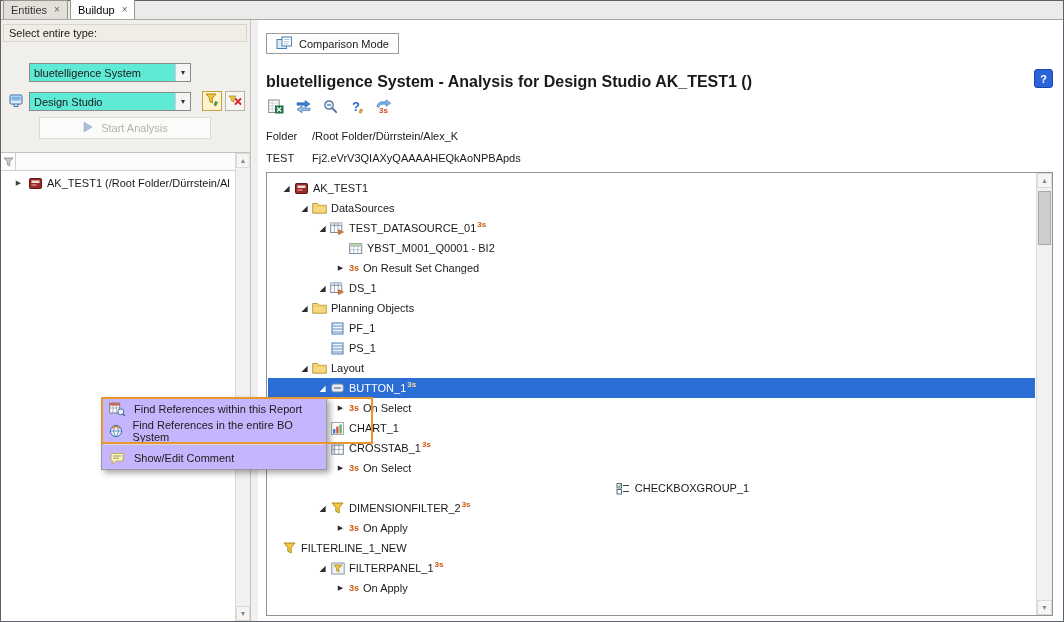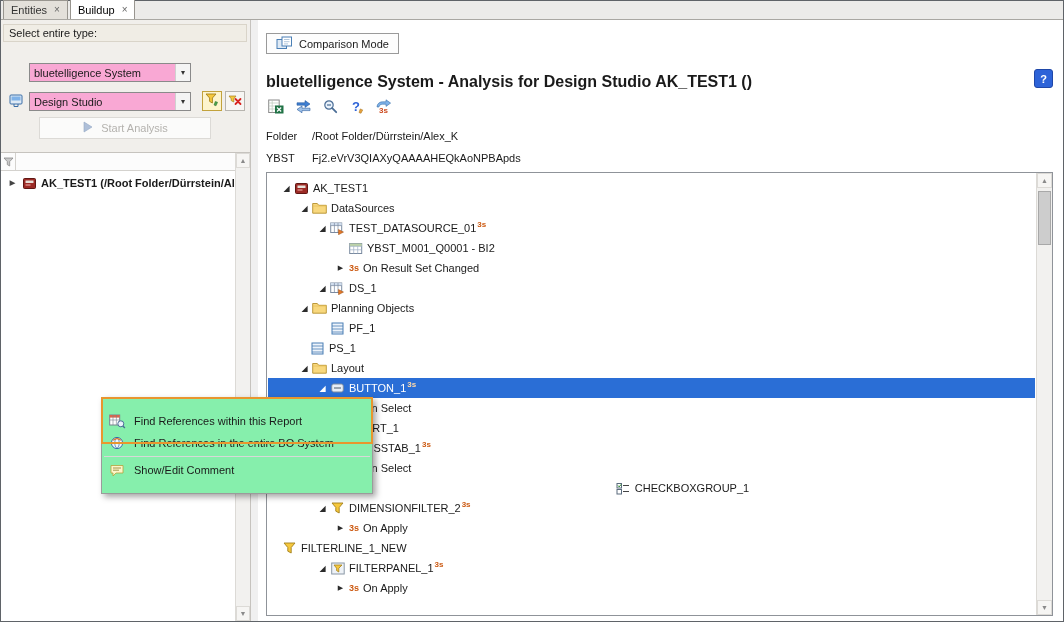--- a/index.html
+++ b/index.html
@@ -14,36 +14,36 @@
   
   .tabstrip { position:absolute; top:0; left:0; right:0; height:19px; background:#ecebe9; border-bottom:1px solid #a9a7a2; display:flex; align-items:flex-end; }
   .tab { height:19px; margin-left:2px; padding:2px 7px 2px 7px; display:inline-flex; align-items:center; gap:7px;
          border:1px solid #98958f; border-bottom:none; background:#e3e0da; color:#333; }
   .tab.active { background:#ffffff; color:#000; height:20px; }
   .tab .x { color:#666; font-size:10px; line-height:1; }
 
   
   .left { position:absolute; top:19px; left:0; width:250px; bottom:0; background:#f1efeb; border-right:1px solid #c6c3be; }
   .lp-header { position:absolute; top:4px; left:2px; right:3px; height:18px; background:#f0ede5; border:1px solid #d9d4c9; padding:2px 5px; }
-  .dd { position:absolute; height:19px; background:#f9a8d4; border:1px solid #8a8a8a; display:flex; align-items:center; }
+  .dd { position:absolute; height:19px; background:#5eead4; border:1px solid #8a8a8a; display:flex; align-items:center; }
   .dd-val { flex:1; padding:0 4px; overflow:hidden; white-space:nowrap; }
   .dd-btn { width:15px; text-align:center; font-size:8px; color:#333; border-left:1px solid #d0d0d0; align-self:stretch; display:flex; align-items:center; justify-content:center; background:#f4f4f4; }
   #dd-system { left:28px; top:43px; width:162px; }
   #dd-type   { left:28px; top:72px; width:162px; }
   .mini-ic { position:absolute; width:18px; height:18px; display:flex; align-items:center; justify-content:center; }
   #ds-ic { left:6px; top:72px; }
   .sq-btn { position:absolute; width:20px; height:20px; border:1px solid #c2a23c; background:#fdf4cd; display:flex; align-items:center; justify-content:center; }
   #btn-filter { left:201px; top:71px; }
   #btn-clear  { left:224px; top:71px; border-color:#b7b4ae; background:#f7f6f3; }
   .start-btn { position:absolute; left:38px; top:97px; width:172px; height:22px; background:#fbfbfa; border:1px solid #dcdad6;
                color:#b4b2ae; display:flex; align-items:center; justify-content:center; gap:7px; }
   .lp-list { position:absolute; top:132px; left:0; right:0; bottom:0; background:#fff; border-top:1px solid #c6c3be; }
   .lp-list-header { position:absolute; top:0; left:0; right:15px; height:18px; background:#fcfcfc; border-bottom:1px solid #d4d2ce; display:flex; }
   .lp-filter-cell { width:15px; border-right:1px solid #d4d2ce; display:flex; align-items:center; justify-content:center; }
-  .lp-row { position:absolute; top:20px; left:0; right:15px; height:20px; display:flex; align-items:center; gap:3px; padding-left:6px; white-space:nowrap; overflow:hidden;font-weight:bold; }
+  .lp-row { position:absolute; top:20px; left:0; right:15px; height:20px; display:flex; align-items:center; gap:3px; padding-left:12px; white-space:nowrap; overflow:hidden; }
   .lp-row .exp { width:11px; font-size:7px; color:#444; }
   
   .lp-scroll { position:absolute; top:0; right:0; width:15px; bottom:0; background:#f2f1ef; border-left:1px solid #dcdad6; }
   .sb-btn { position:absolute; left:0; right:0; height:15px; background:#f6f5f3; border:1px solid #dcdad6; color:#8a8a8a; font-size:7px; display:flex; align-items:center; justify-content:center; }
   .sb-btn.top { top:0; } .sb-btn.bot { bottom:0; }
 
   
   .splitter { position:absolute; top:19px; left:250px; width:7px; bottom:0; background:#f0f0f0; }
 
   
@@ -71,22 +71,22 @@
   .ticon { display:inline-flex; width:17px; justify-content:center; align-items:center; }
   .tlabel { margin-left:3px; }
   .pre3s { color:var(--badge,#cc5a12); font-weight:bold; font-size:9px; margin:0 1px 0 2px; }
   .sup3s { color:var(--badge,#cc5a12); font-size:8px; font-weight:bold; position:relative; top:-4px; margin-left:1px; }
   .trow.sel .sup3s, .trow.sel .pre3s { color:#ffd9a8; }
   
   .vscroll { position:absolute; top:0; right:0; bottom:0; width:16px; background:#f2f1ef; border-left:1px solid #dcdad6; }
   .vthumb { position:absolute; left:1px; right:1px; top:18px; height:54px; background:#cdcdcd; border:1px solid #a8a8a8; }
 
   
-  .ctx { position:absolute; left:100px; top:396px; width:272px; background:#86efac; border:1px solid #9b9b9b;
-         box-shadow:3px 3px 6px rgba(0,0,0,.35); padding:12px 0; z-index:50; }
+  .ctx { position:absolute; left:100px; top:396px; width:226px; background:#c4b5fd; border:1px solid #9b9b9b;
+         box-shadow:3px 3px 6px rgba(0,0,0,.35); padding:0 0; z-index:50; }
   .ctx-item { height:22px; display:flex; align-items:center; gap:8px; padding:0 10px 0 7px; }
   .ctx-sep { border-top:1px solid #d8d8d8; margin:2px 2px; }
   .ctx-ic { width:17px; display:inline-flex; justify-content:center; }
   .gold-rect { position:absolute; left:-1px; top:-1px; width:272px; height:47px; border:2px solid var(--gold,#e8962e); pointer-events:none; }
 </style>
 </head>
 <body>
 
 <div class="window">
 
@@ -215,21 +215,21 @@
             <text x="4" y="14" font-size="8" font-weight="bold" fill="#cc4a1f">3s</text>
           </svg>
         </span>
       </div>
 
     <div class="meta-row" id="row-folder">
       <span class="meta-label">Folder</span>
       <span>/Root Folder/Dürrstein/Alex_K</span>
     </div>
     <div class="meta-row" id="row-cuid">
-      <span class="meta-label">YBST</span>
+      <span class="meta-label">TEST</span>
       <span>Fj2.eVrV3QIAXyQAAAAHEQkAoNPBApds</span>
     </div>
 
     <div class="treebox">
       <div class="tree-rows" id="tree-rows">
           <div class="trow" style="padding-left: 12px;">
             <span class="exp open">◢</span>
             <span class="ticon">
               <svg width="13" height="13">
                 <rect x="0.5" y="1.5" width="12" height="10" rx="1" fill="#9c2b26" stroke="#5f1713"></rect>
@@ -303,21 +303,21 @@
           <div class="trow" style="padding-left: 48px;">
             <span class="exp "></span>
             <span class="ticon">
               <svg width="13" height="13">
                 <rect x="1" y="1" width="11" height="11" fill="#eef4fb" stroke="#4a7fb5"></rect>
                 <path d="M1 4h11M1 7h11M1 10h11" stroke="#4a7fb5" stroke-width="0.8"></path>
               </svg>
             </span>
             <span class="tlabel">PF_1</span>
           </div>
-          <div class="trow" style="padding-left: 28px;">
+          <div class="trow" style="padding-left: 48px;">
             <span class="exp "></span>
             <span class="ticon">
               <svg width="13" height="13">
                 <rect x="1" y="1" width="11" height="11" fill="#eef4fb" stroke="#4a7fb5"></rect>
                 <path d="M1 4h11M1 7h11M1 10h11" stroke="#4a7fb5" stroke-width="0.8"></path>
               </svg>
             </span>
             <span class="tlabel">PS_1</span>
           </div>
           <div class="trow" style="padding-left: 30px;">

